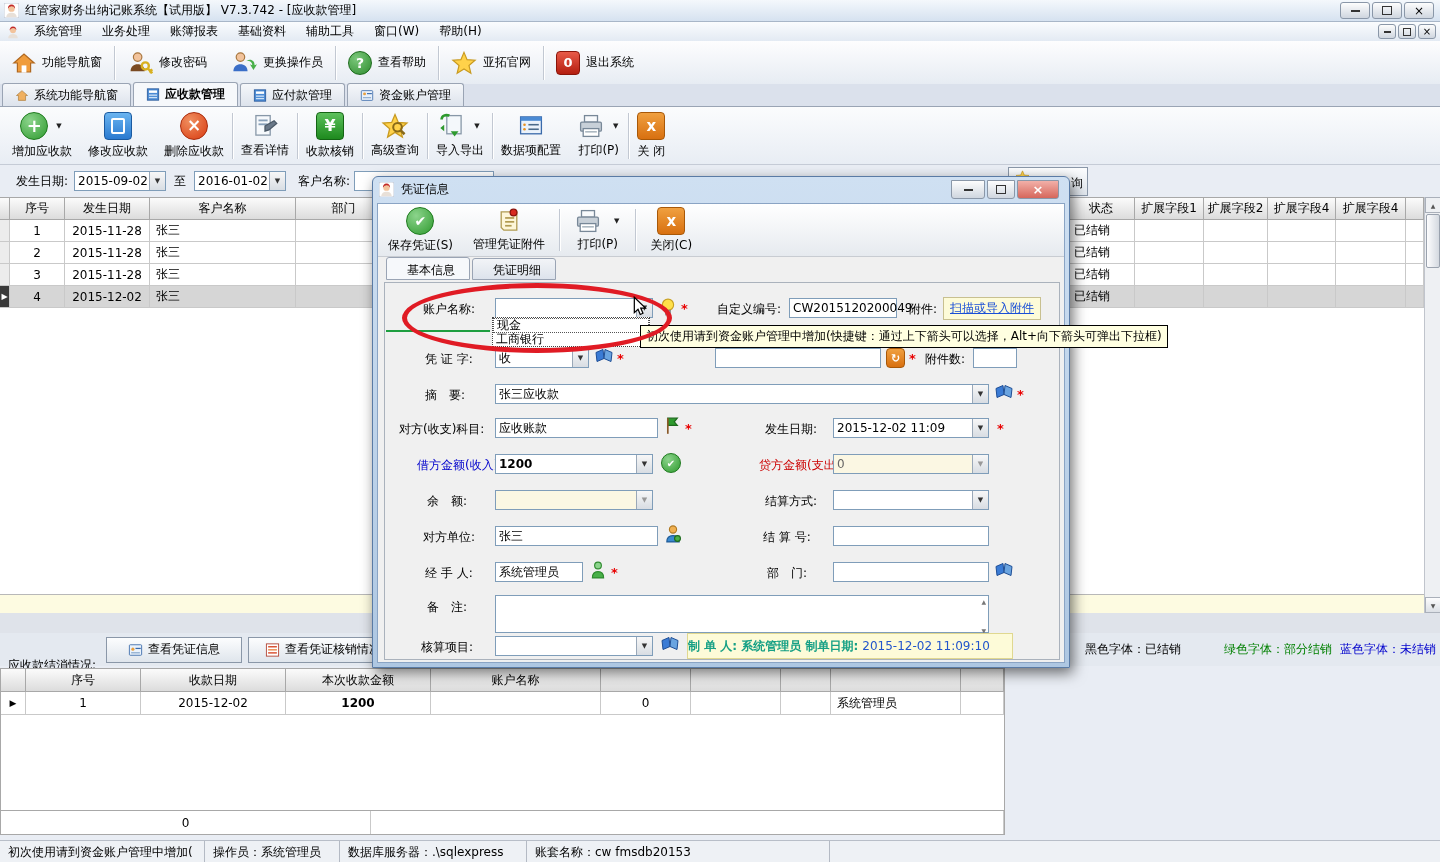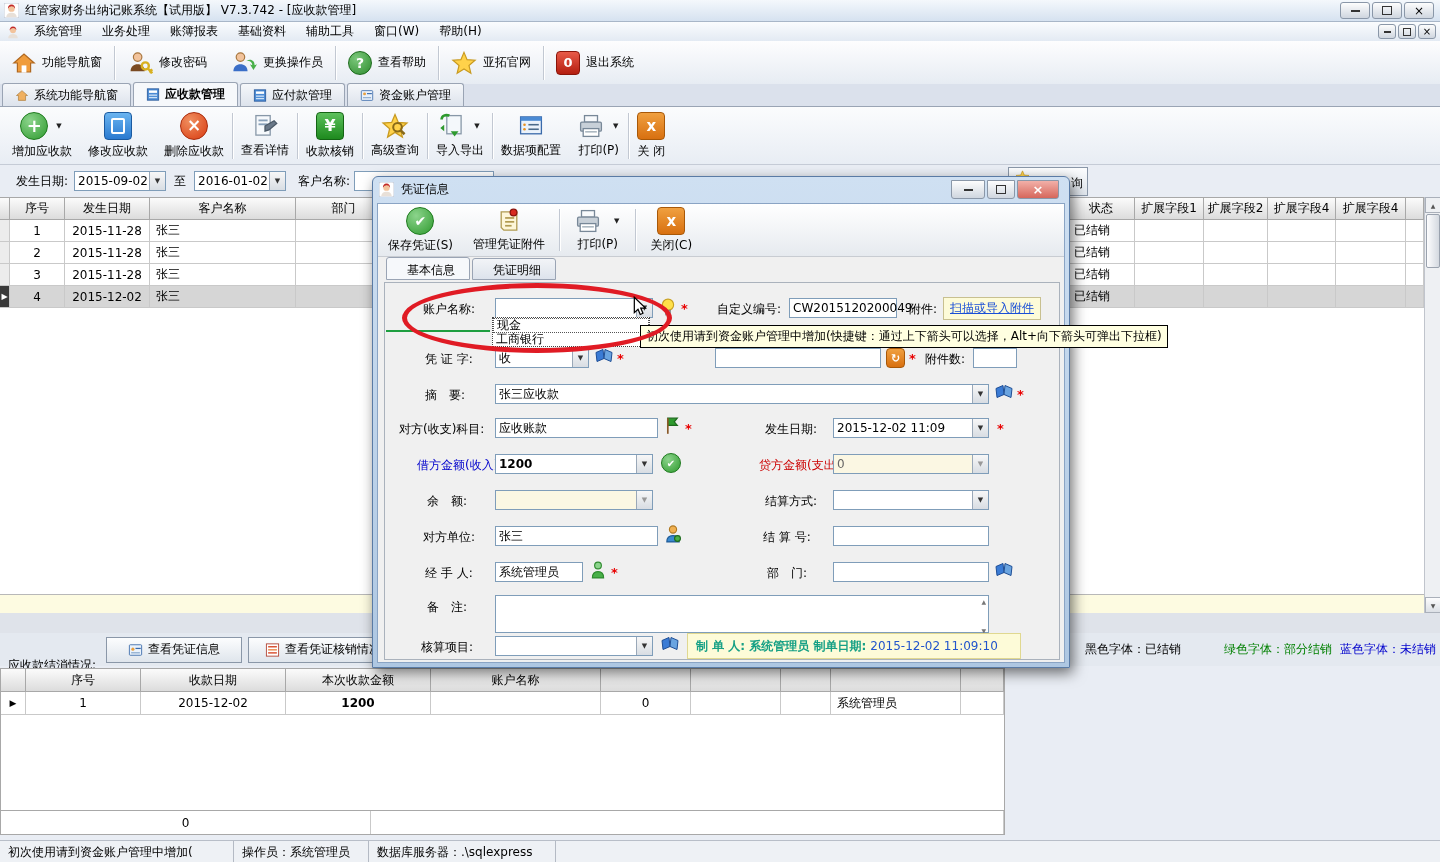--- a/index.html
+++ b/index.html
@@ -503,23 +503,24 @@
       <div class="cell" style="left:960px;width:43px;height:23px;"></div>
     </div>
   </div>
 
   <div class="abs" style="left:0;top:810px;width:1005px;height:25px;background:#fff;border:1px solid #a8a8a8;box-sizing:border-box;">
     <div class="cell" style="left:0;width:370px;height:23px;border-bottom:none;">0</div>
     <div class="cell" style="left:370px;width:633px;height:23px;border-bottom:none;"></div>
   </div>
 
   <div class="abs statusbar">
-    <div class="status-sec" style="width:234px;">初次使用请到资金账户管理中增加(</div>
+    <div class="status-sec" style="width:205px;">初次使用请到资金账户管理中增加(</div>
     <div class="status-sec" style="width:135px;">操作员：系统管理员</div>
     <div class="status-sec" style="width:187px;">数据库服务器：.\sqlexpress</div>
+    <div class="status-sec" style="width:303px;">账套名称：cw fmsdb20153</div>
   </div>
 
   <div class="abs dialog">
     <div class="dlg-title">
       <span>
           <svg width="15" height="15" viewBox="0 0 16 16">
             <rect x="0" y="0" width="16" height="16" rx="2" fill="#fff" stroke="#c0c8d4"></rect>
             <circle cx="8" cy="6" r="3.4" fill="#f2c39c"></circle>
             <path d="M4.2 6.2a4 4 0 0 1 7.6-.2c.2-2.6-1.4-4.4-3.8-4.4S4 3.6 4.2 6.2z" fill="#c22a28"></path>
             <path d="M2.5 15c0-3 2.6-4.6 5.5-4.6s5.5 1.6 5.5 4.6z" fill="#e8e0d8"></path>
@@ -762,21 +763,21 @@
           <span class="cb-btn">
               <span>▼</span>
             </span>
         </span>
         <span style="position:absolute;left:276px;top:353px;">
             <svg width="18" height="16" viewBox="0 0 18 15">
               <path d="M1 4l7-3 1 9-7 3z" fill="#3a7bd5" stroke="#1e4e96"></path>
               <path d="M17 4l-7-3-1 9 7 3z" fill="#6aa4e0" stroke="#1e4e96"></path>
             </svg>
           </span>
-        <span style="position:absolute;left:302px;top:350px;width:324px;height:24px;background:#fdfbd8;border:1px solid #e0d890;display:flex;align-items:center;padding-left:8px;white-space:nowrap;">
+        <span style="position:absolute;left:302px;top:350px;width:324px;height:24px;background:#fdfbd8;border:1px solid #e0d890;display:flex;align-items:center;white-space:nowrap;">
           <span style="color:#16a085;font-weight:bold;">制 单 人: 系统管理员  制单日期:</span>
           <span style="color:#2255cc;margin-left:4px;">2015-12-02 11:09:10</span>
         </span>
       </div>
     </div>
   </div>
 
   <div class="abs ddlist" style="left:492px;top:317px;width:158px;z-index:40;">
     <div class="it" style="border:1px dotted #555;">现金</div>
     <div class="it">工商银行</div>

